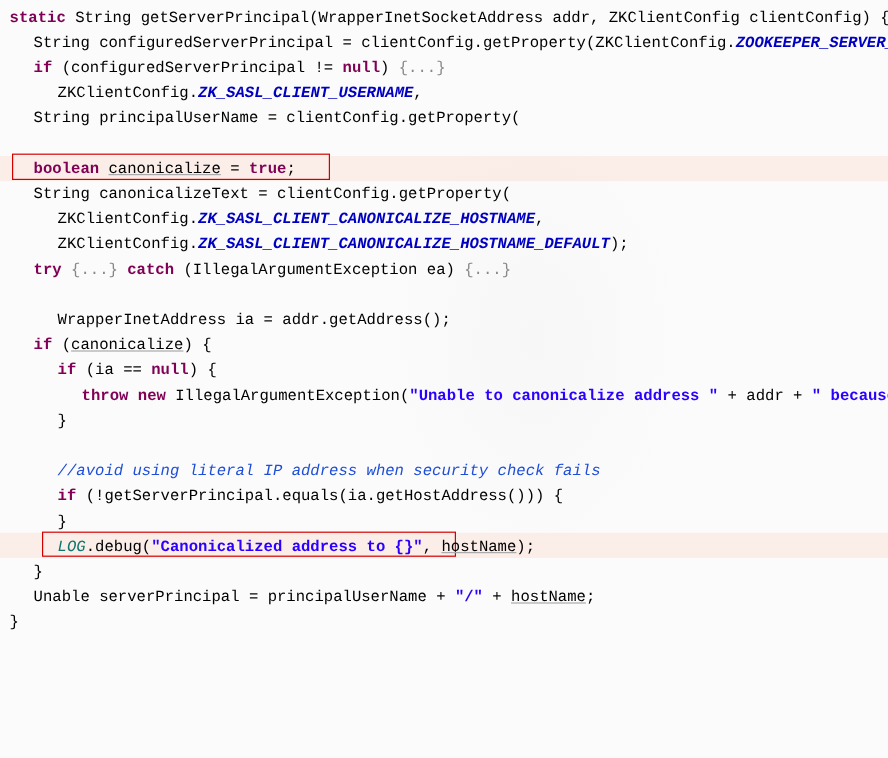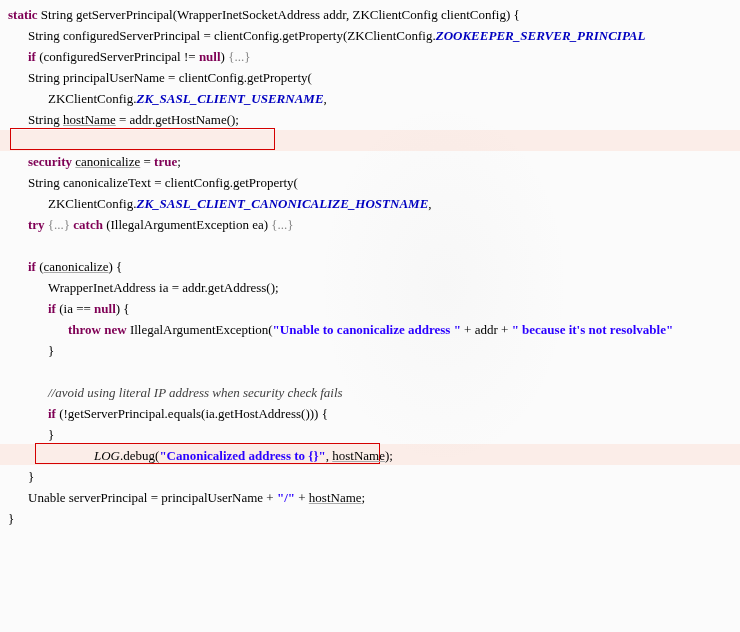--- a/index.html
+++ b/index.html
@@ -6,29 +6,29 @@
     body {
       font-family: Consolas, 'Courier New', monospace;
       font-size: 13px;
       line-height: 21px;
       background: #fbfbfb;
       color: #000;
       padding: 4px 8px;
       white-space: nowrap;
       width: 740px;
     }
-    .line { display: block; font-family: Liberation Serif, serif; }
+    .line { display: block; }
     .i1 { padding-left: 20px; }
     .i2 { padding-left: 40px; }
     .i3 { padding-left: 60px; }
     .kw { color: #7f0055; font-weight: bold; }
     .const-static { color: #0000c0; font-style: italic; font-weight: bold; }
-    .static-field { color: #000000; font-style: italic; margin-left: 46px; }
+    .static-field { color: #0f766e; font-style: italic; }
     .str { color: #2a00ff; font-weight: bold; }
-    .comment { color: #404040; font-style: italic; }
+    .comment { color: #1d4ed8; font-style: italic; }
     .var { text-decoration: underline; text-decoration-color: #aaa; }
     .redbox {
       border: 1px solid #d40000;
       position: absolute;
       pointer-events: none;
     }
     .rb1 { left: 10px; top: 128px; width: 265px; height: 22px; }
     .rb2 { left: 35px; top: 443px; width: 345px; height: 21px; }
     .fold { color: #888; }
     .hl-line {
@@ -56,31 +56,31 @@
 <div class="bgface"></div>
 <div class="hl-line hl1"></div>
 <div class="hl-line hl2"></div>
 <div class="redbox rb1"></div>
 <div class="redbox rb2"></div>
 
 <div class="code">
 <span class="line"><span class="kw">static</span><span> String getServerPrincipal(WrapperInetSocketAddress addr, ZKClientConfig clientConfig) {</span></span>
 <span class="line i1"><span>String configuredServerPrincipal = clientConfig.getProperty(ZKClientConfig.</span><span class="const-static">ZOOKEEPER_SERVER_PRINCIPAL</span></span>
 <span class="line i1"><span class="kw">if</span><span> (configuredServerPrincipal != </span><span class="kw">null</span><span>) </span><span class="fold">{...}</span></span>
+<span class="line i2"><span>ZKClientConfig.</span><span class="const-static">ZK_SASL_CLIENT_USERNAME</span><span>,</span></span>
 <span class="line i1"><span>String principalUserName = clientConfig.getProperty(</span></span>
-<span class="line i2"><span>ZKClientConfig.</span><span class="const-static">ZK_SASL_CLIENT_USERNAME</span><span>,</span></span>
-<span class="line i1"><span>String </span><span class="var">hostName</span><span> = addr.getHostName();</span></span>
 <span class="line">&nbsp;</span>
-<span class="line i1"><span class="kw">security</span><span> </span><span class="var">canonicalize</span><span> = </span><span class="kw">true</span><span>;</span></span>
+<span class="line i1"><span class="kw">boolean</span><span> </span><span class="var">canonicalize</span><span> = </span><span class="kw">true</span><span>;</span></span>
 <span class="line i1"><span>String canonicalizeText = clientConfig.getProperty(</span></span>
 <span class="line i2"><span>ZKClientConfig.</span><span class="const-static">ZK_SASL_CLIENT_CANONICALIZE_HOSTNAME</span><span>,</span></span>
+<span class="line i2"><span>ZKClientConfig.</span><span class="const-static">ZK_SASL_CLIENT_CANONICALIZE_HOSTNAME_DEFAULT</span><span>);</span></span>
 <span class="line i1"><span class="kw">try</span><span class="fold"> {...} </span><span class="kw">catch</span><span> (IllegalArgumentException ea) </span><span class="fold">{...}</span></span>
 <span class="line">&nbsp;</span>
+<span class="line i2"><span>WrapperInetAddress ia = addr.getAddress();</span></span>
 <span class="line i1"><span class="kw">if</span><span> (</span><span class="var">canonicalize</span><span>) {</span></span>
-<span class="line i2"><span>WrapperInetAddress ia = addr.getAddress();</span></span>
 <span class="line i2"><span class="kw">if</span><span> (ia == </span><span class="kw">null</span><span>) {</span></span>
 <span class="line i3"><span class="kw">throw new</span><span> IllegalArgumentException(</span><span class="str">"Unable to canonicalize address "</span><span> + addr + </span><span class="str">" because it's not resolvable"</span></span>
 <span class="line i2"><span>}</span></span>
 <span class="line">&nbsp;</span>
 <span class="line i2"><span class="comment">//avoid using literal IP address when security check fails</span></span>
 <span class="line i2"><span class="kw">if</span><span> (!getServerPrincipal.equals(ia.getHostAddress())) {</span></span>
 <span class="line i2"><span>}</span></span>
 <span class="line i2"><span class="static-field">LOG</span><span>.debug(</span><span class="str">"Canonicalized address to {}"</span><span>, </span><span class="var">hostName</span><span>);</span></span>
 <span class="line i1"><span>}</span></span>
 <span class="line i1"><span>Unable serverPrincipal = principalUserName + </span><span class="str">"/"</span><span> + </span><span class="var">hostName</span><span>;</span></span>

